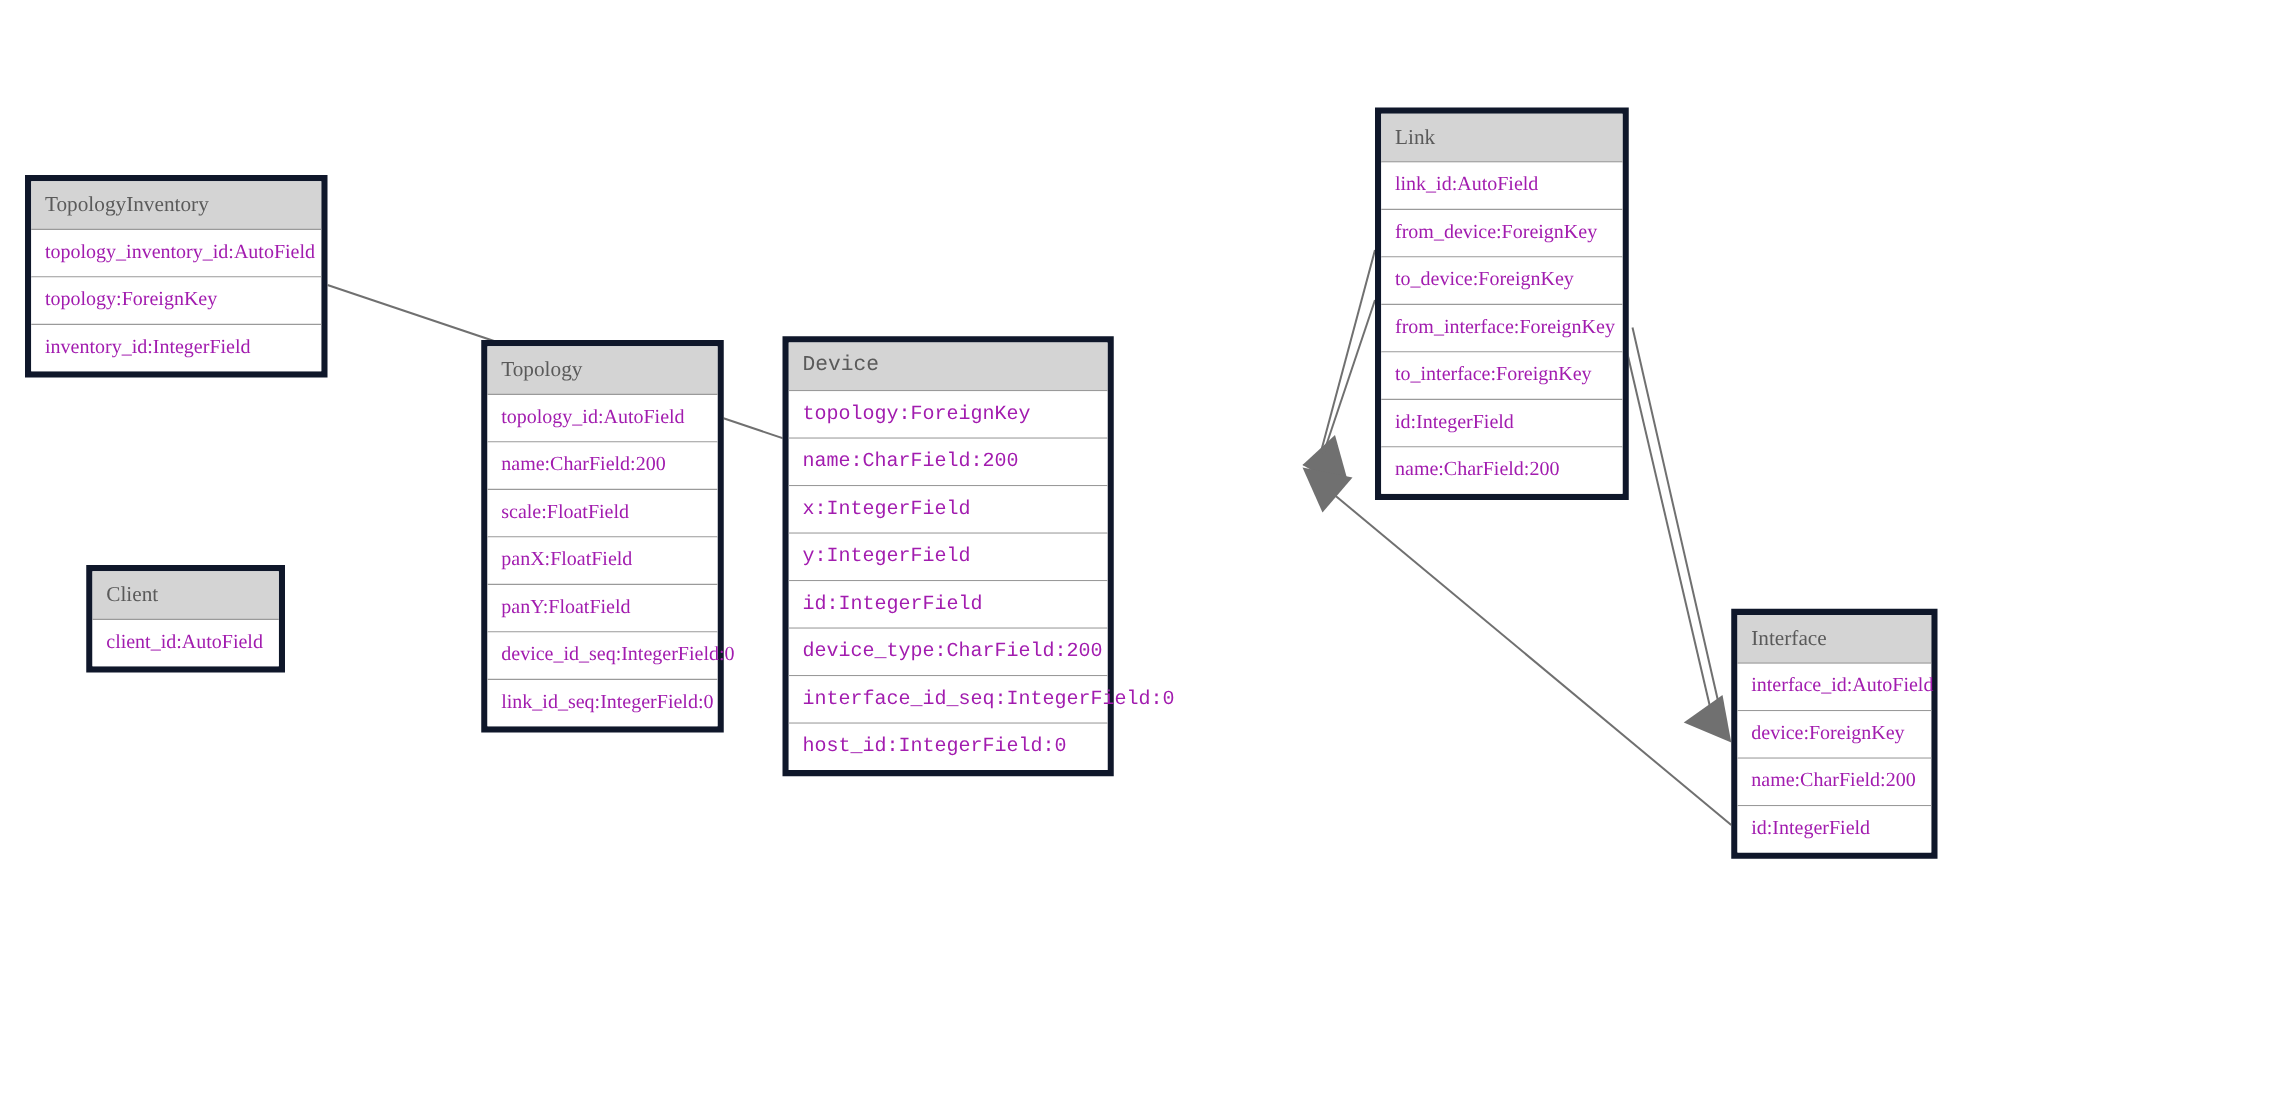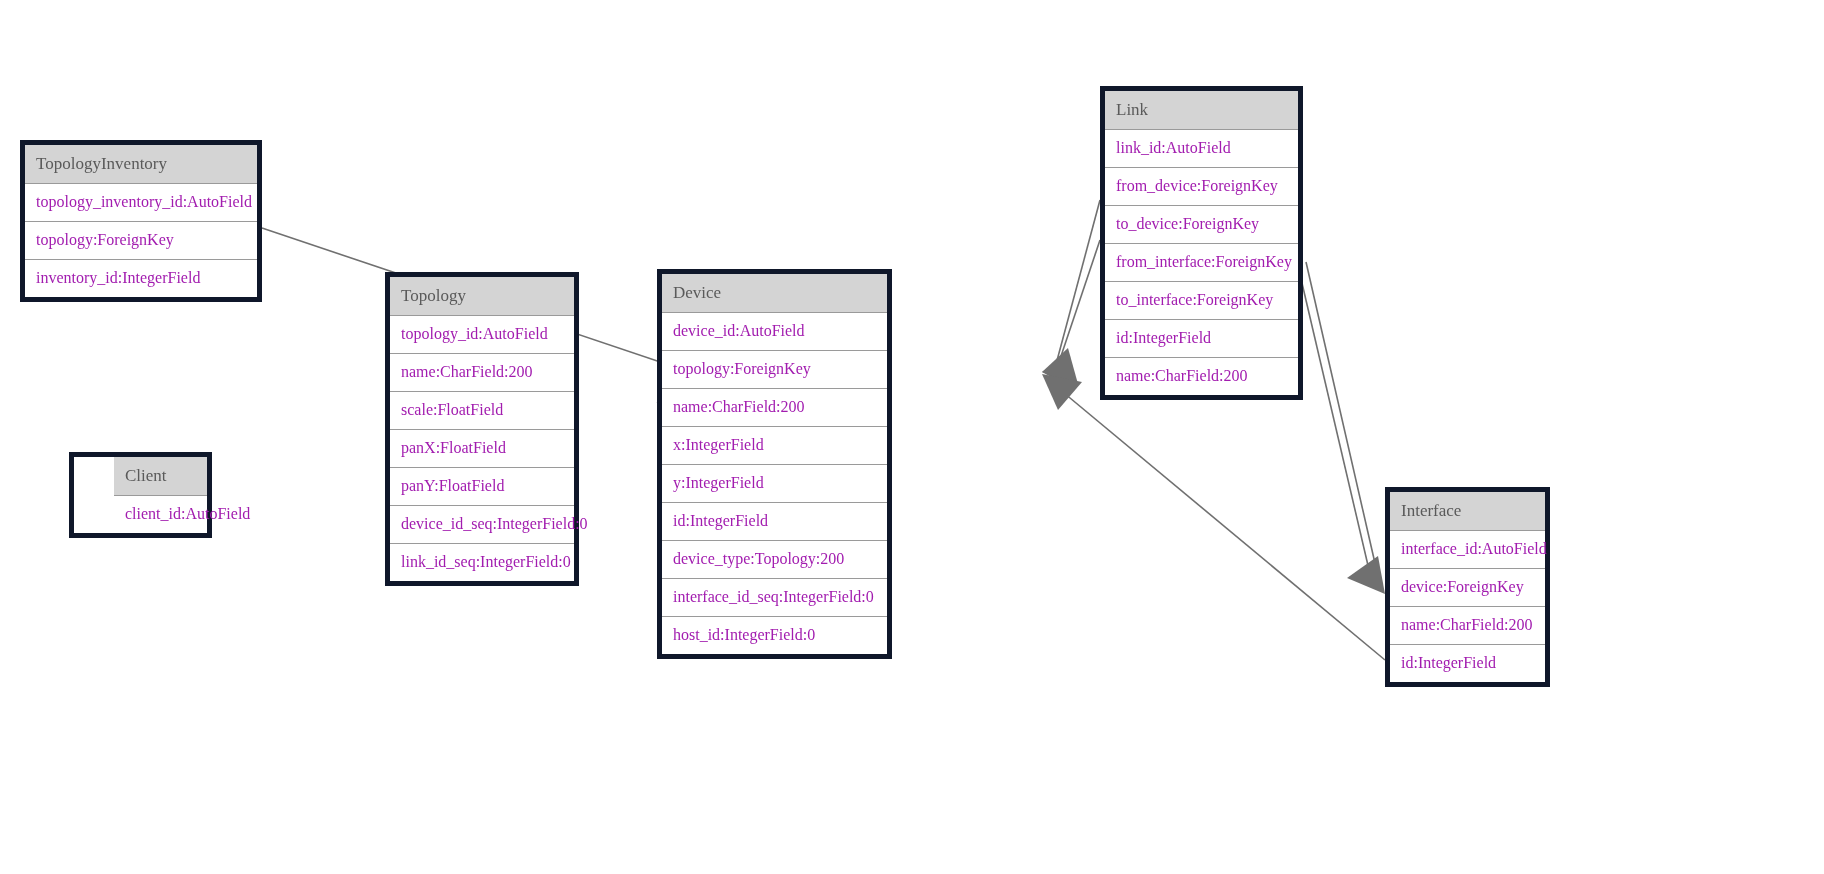--- a/index.html
+++ b/index.html
@@ -110,34 +110,33 @@
     <div class="entity-header">Topology</div>
     <div class="entity-field">topology_id:AutoField</div>
     <div class="entity-field">name:CharField:200</div>
     <div class="entity-field">scale:FloatField</div>
     <div class="entity-field">panX:FloatField</div>
     <div class="entity-field">panY:FloatField</div>
     <div class="entity-field">device_id_seq:IntegerField:0</div>
     <div class="entity-field last">link_id_seq:IntegerField:0</div>
   </div>
 
-  <div class="entity" style="left:69px; top:452px; width:143px;padding-left:40px;">
+  <div class="entity" style="left:69px; top:452px; width:159px;">
     <div class="entity-header">Client</div>
     <div class="entity-field last">client_id:AutoField</div>
   </div>
 
-  <div class="entity" style="left:657px; top:269px; width:235px;">
+  <div class="entity" style="left:626px; top:269px; width:265px;font-family:Liberation Mono, monospace;">
     <div class="entity-header">Device</div>
-    <div class="entity-field">device_id:AutoField</div>
     <div class="entity-field">topology:ForeignKey</div>
     <div class="entity-field">name:CharField:200</div>
     <div class="entity-field">x:IntegerField</div>
     <div class="entity-field">y:IntegerField</div>
     <div class="entity-field">id:IntegerField</div>
-    <div class="entity-field">device_type:Topology:200</div>
+    <div class="entity-field">device_type:CharField:200</div>
     <div class="entity-field">interface_id_seq:IntegerField:0</div>
     <div class="entity-field last">host_id:IntegerField:0</div>
   </div>
 
   <div class="entity" style="left:1100px; top:86px; width:203px;">
     <div class="entity-header">Link</div>
     <div class="entity-field">link_id:AutoField</div>
     <div class="entity-field">from_device:ForeignKey</div>
     <div class="entity-field">to_device:ForeignKey</div>
     <div class="entity-field">from_interface:ForeignKey</div>

